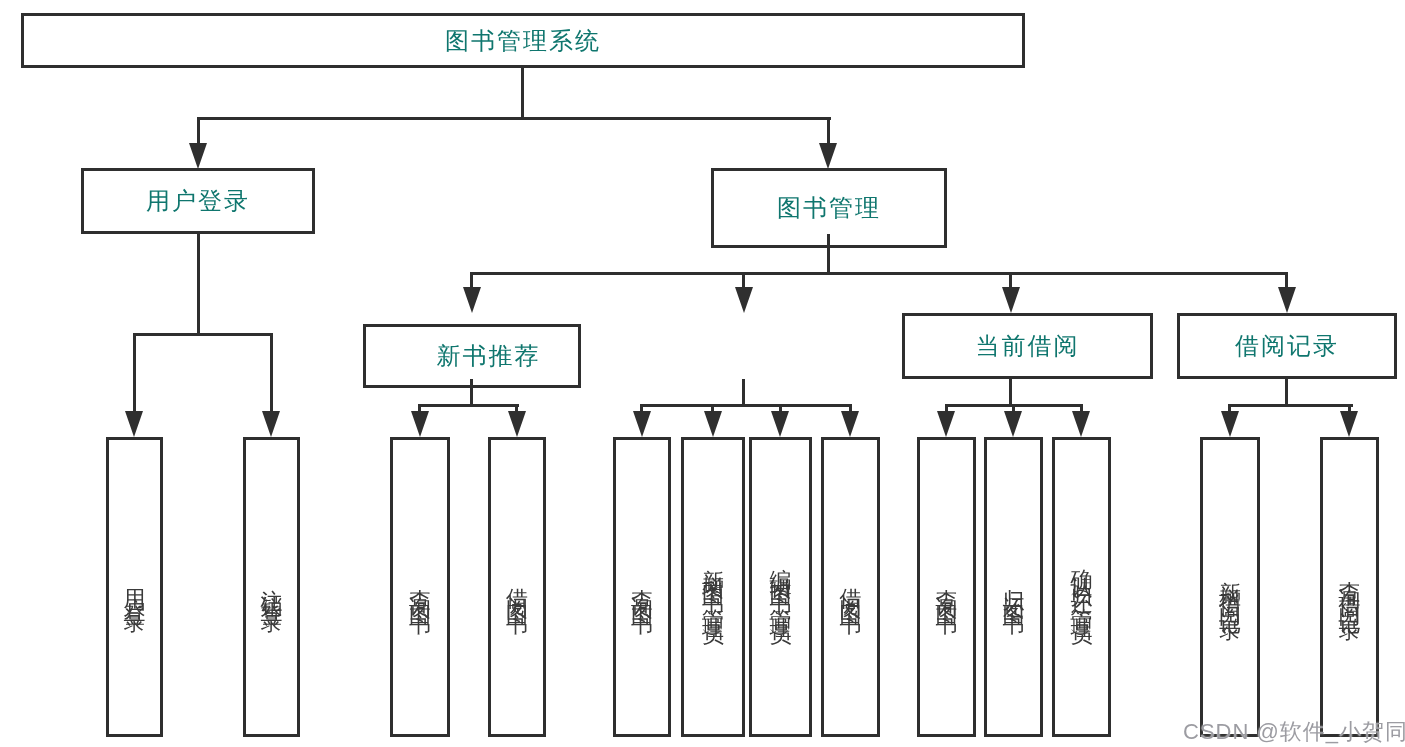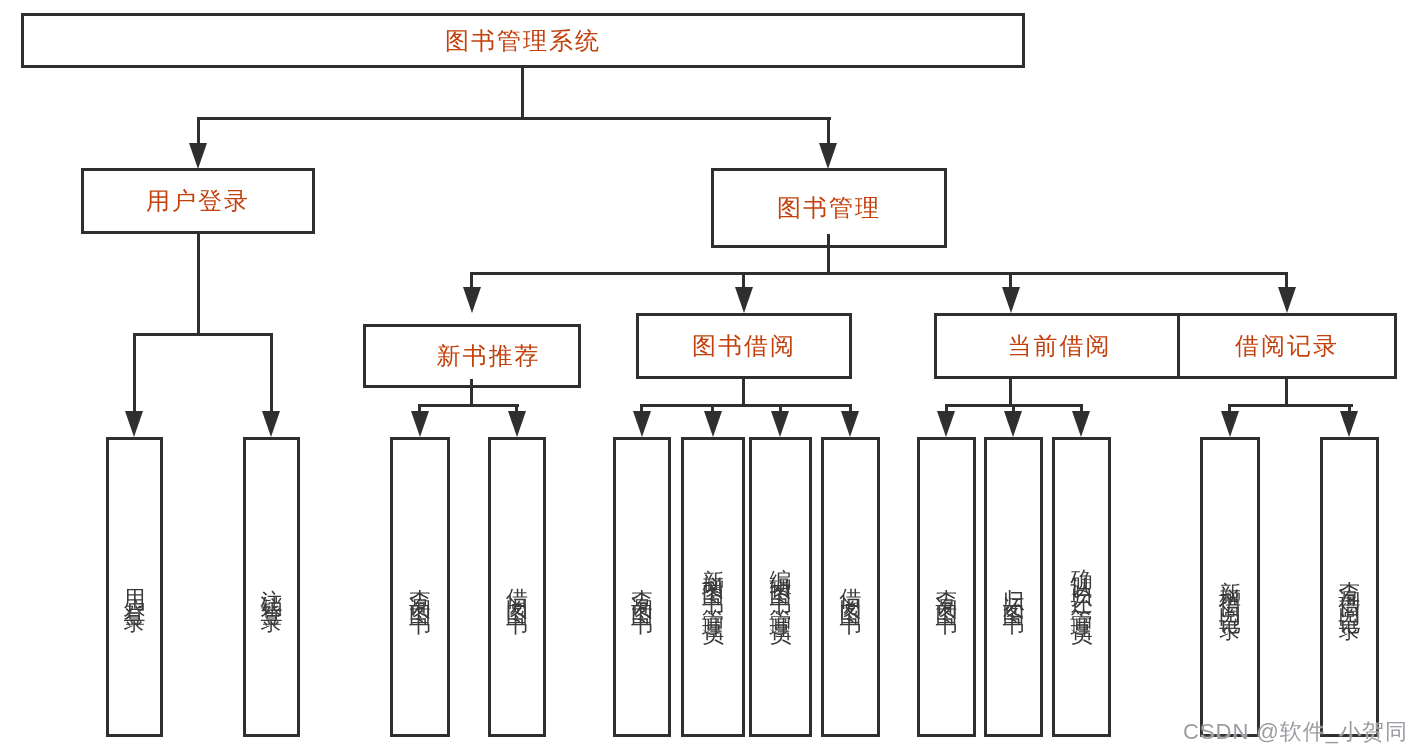--- a/index.html
+++ b/index.html
@@ -3,21 +3,21 @@
 <meta charset="utf-8">
 <style>
   html,body{margin:0;padding:0;background:#fff;}
   .canvas{
     position:relative;width:1405px;height:747px;background:#ffffff;overflow:hidden;
     font-family:"Liberation Sans","DejaVu Sans",sans-serif;
   }
   .box{
     position:absolute;background:#ffffff;border:3px solid #2f2f2f;box-sizing:border-box;
     display:flex;align-items:center;justify-content:center;
-    font-size:24px;color:#c2410c;letter-spacing:2px;white-space:nowrap;
+    font-size:24px;color:#0f766e;letter-spacing:2px;white-space:nowrap;
   }
   .vbox{
     position:absolute;background:#ffffff;border:3px solid #2f2f2f;box-sizing:border-box;
     display:flex;align-items:center;justify-content:center;
   }
   .vbox .vtext{
     writing-mode:vertical-rl;text-orientation:mixed;
     font-size:22px;color:#3a3a3a;letter-spacing:8px;line-height:1;
   }
   .hline{position:absolute;height:3px;background:#2f2f2f;}
@@ -61,22 +61,21 @@
   <div class="vline" style="left:470px;top:274px;height:14px;"></div>
   <div class="arrow" style="left:463px;top:287px;"></div>
   <div class="vline" style="left:742px;top:274px;height:14px;"></div>
   <div class="arrow" style="left:735px;top:287px;"></div>
   <div class="vline" style="left:1009px;top:274px;height:14px;"></div>
   <div class="arrow" style="left:1002px;top:287px;"></div>
   <div class="vline" style="left:1285px;top:274px;height:14px;"></div>
   <div class="arrow" style="left:1278px;top:287px;"></div>
 
   <div class="box" style="left:363px;top:324px;width:218px;height:64px;padding-left:33px;">新书推荐</div>
-  <div class="box" style="left:636px;top:313px;width:216px;height:66px;">图书借阅</div>
-  <div class="box" style="left:902px;top:313px;width:251px;height:66px;margin-left:32px;">当前借阅</div>
+  <div class="box" style="left:902px;top:313px;width:251px;height:66px;">当前借阅</div>
   <div class="box" style="left:1177px;top:313px;width:220px;height:66px;">借阅记录</div>
 
   <div class="vline" style="left:470px;top:379px;height:28px;"></div>
   <div class="hline" style="left:418px;top:404px;width:101px;"></div>
   <div class="vline" style="left:418px;top:406px;height:7px;"></div>
   <div class="arrow" style="left:411px;top:411px;"></div>
   <div class="vline" style="left:515px;top:406px;height:7px;"></div>
   <div class="arrow" style="left:508px;top:411px;"></div>
 
   <div class="vline" style="left:742px;top:379px;height:28px;"></div>

